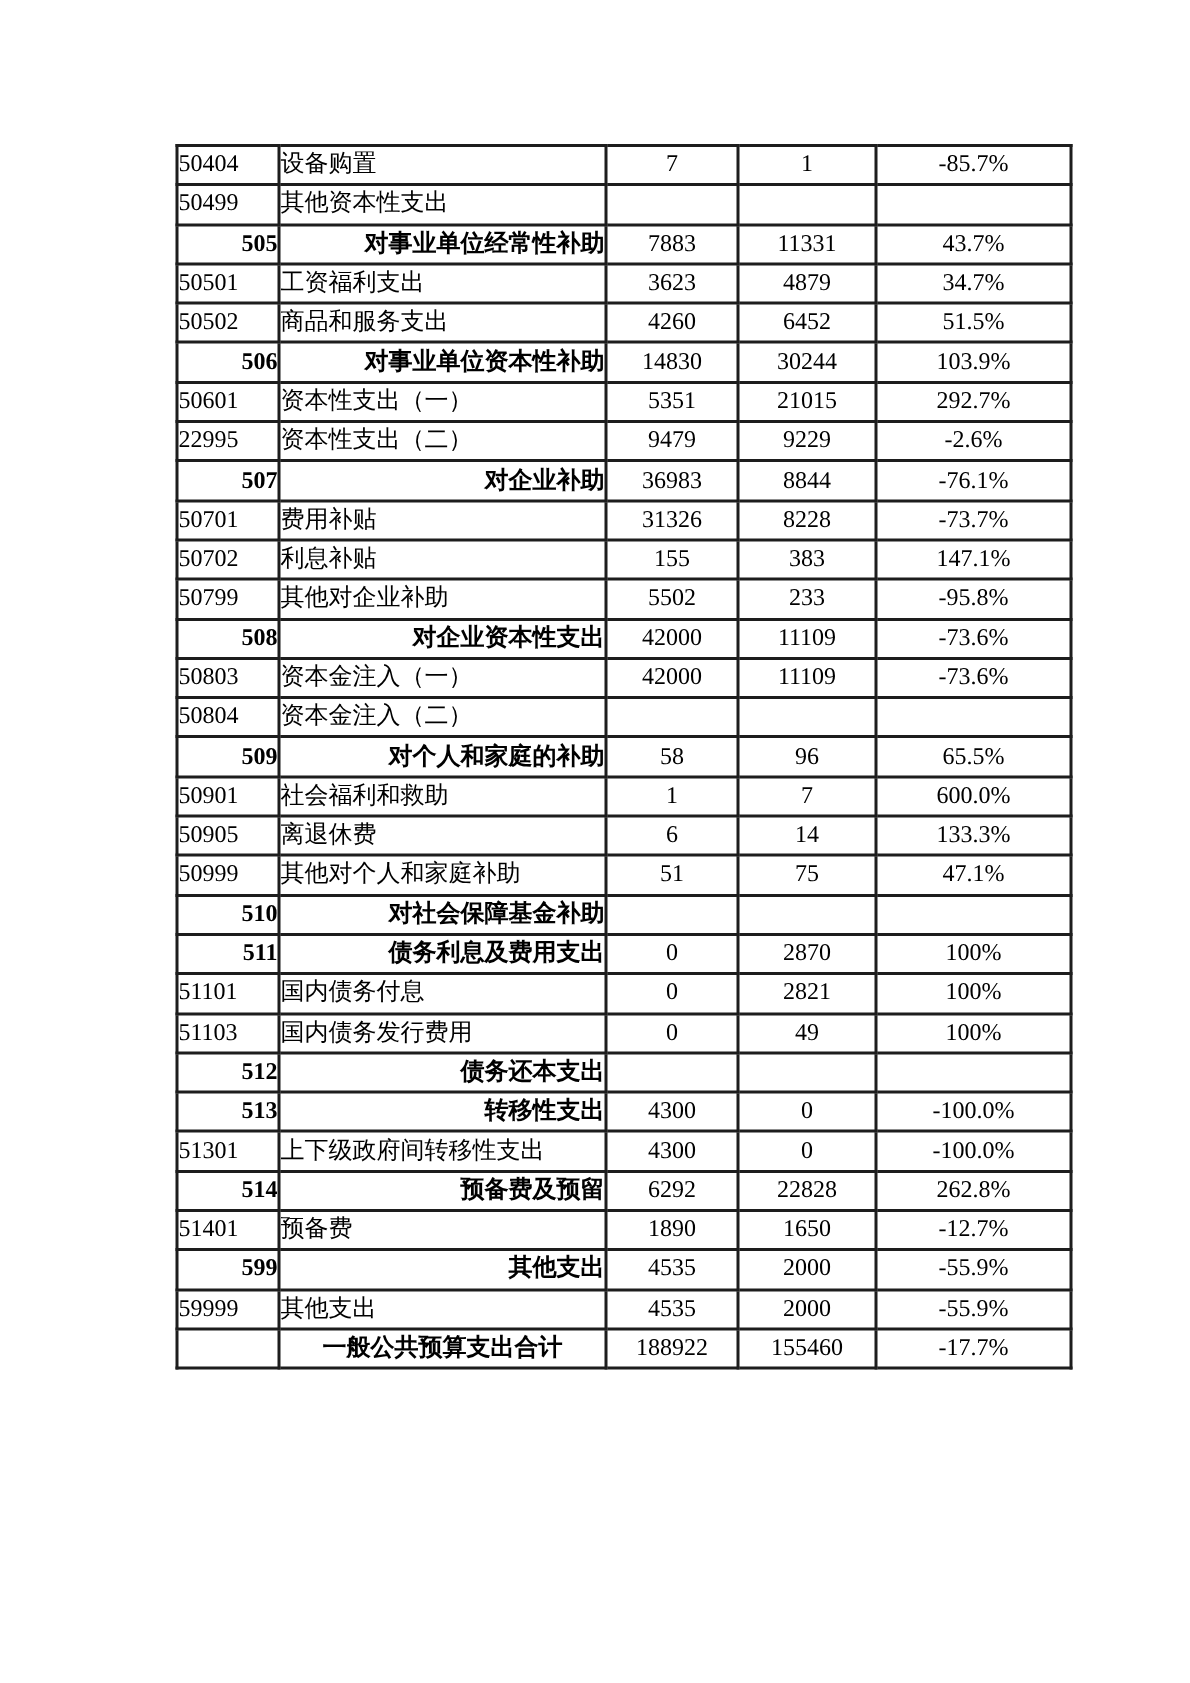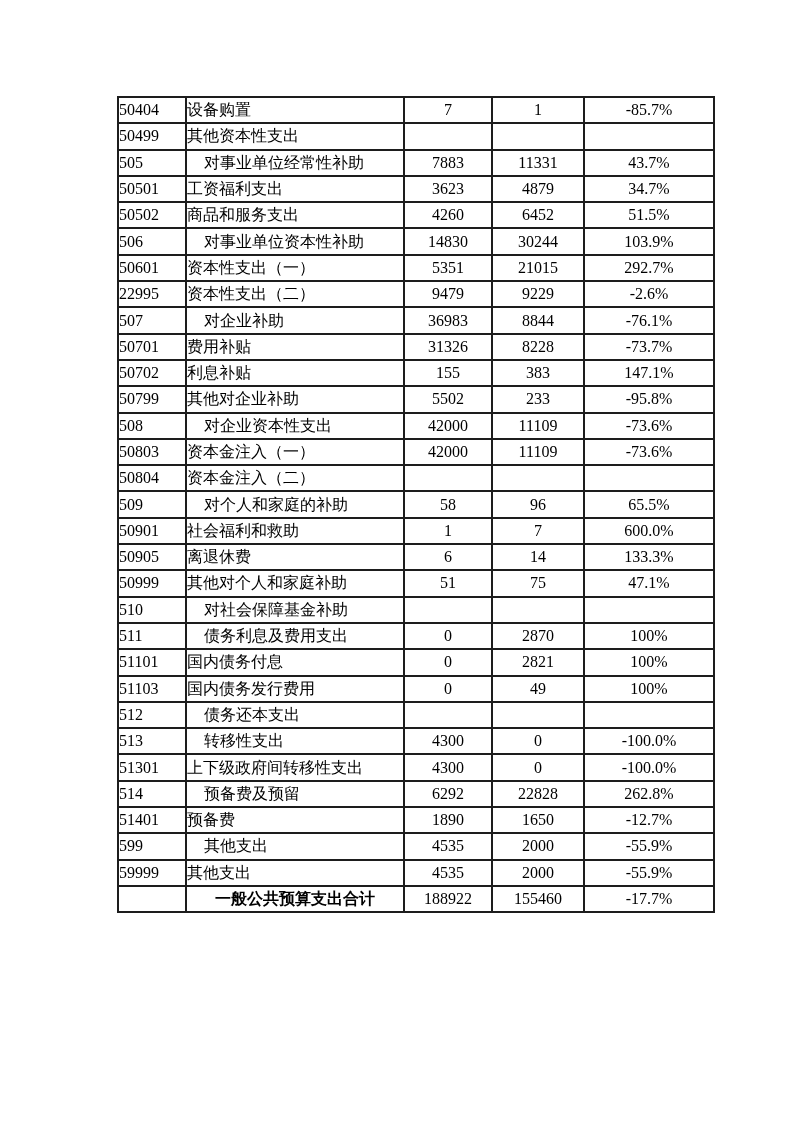--- a/index.html
+++ b/index.html
@@ -40,21 +40,22 @@
   }
   td.name {
     text-align: left;
     padding-left: 20px;
   }
   td.num {
     text-align: center;
   }
   tr.parent td.code,
   tr.parent td.name {
-    font-weight: normal;
+    font-weight: bold;
+    text-align: right;
   }
   tr.parent td.name {
     padding-left: 17px;
   }
   tr.total td.name {
     font-weight: bold;
     text-align: center;
     padding-left: 0;
   }
   .pageno {

